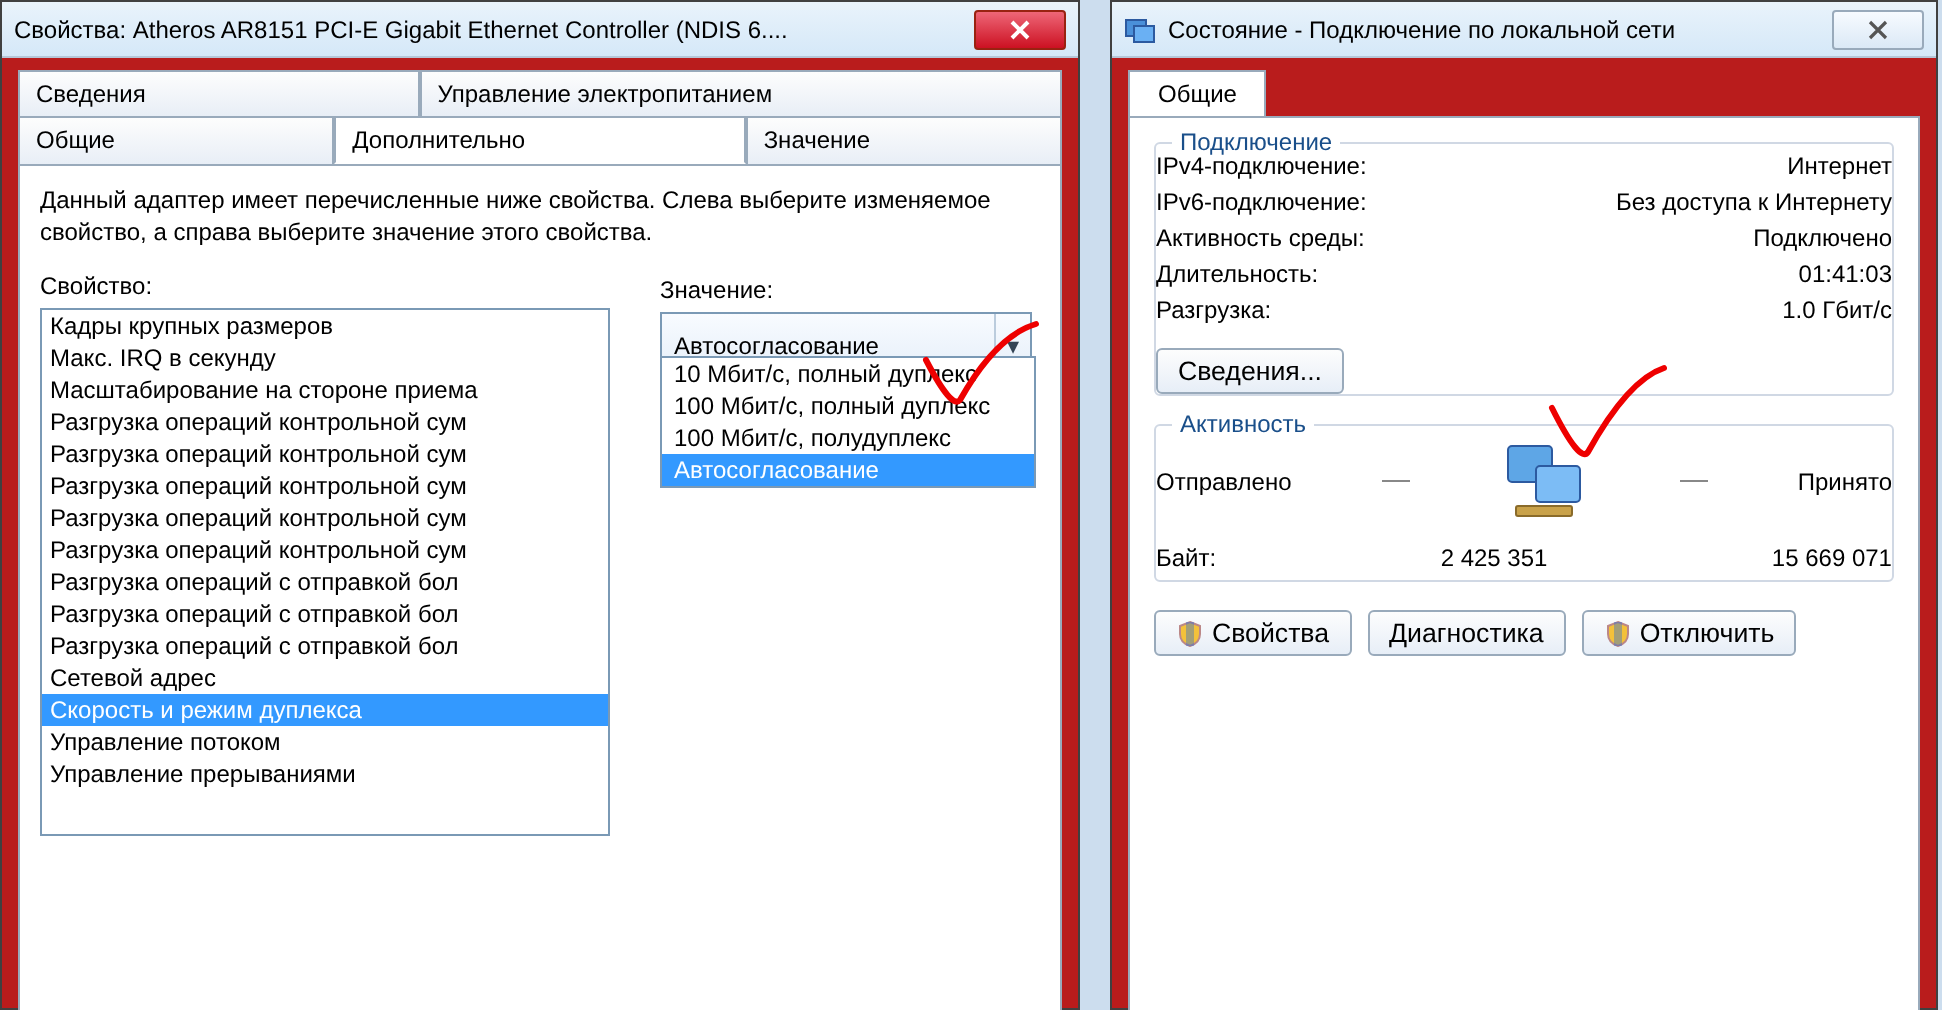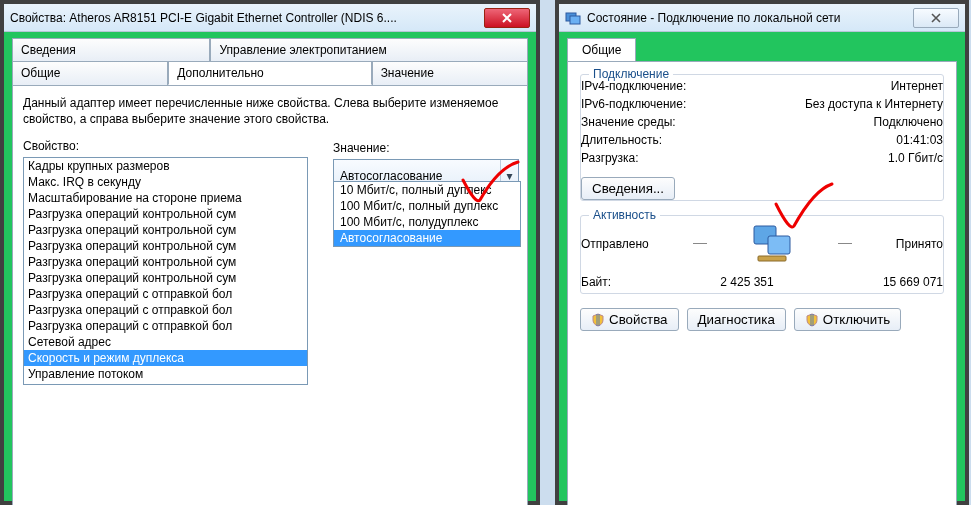--- a/index.html
+++ b/index.html
@@ -7,22 +7,22 @@
       font-family: "Segoe UI", Tahoma, sans-serif;
       font-size: 12px;
       background: #cde;
       width: 971px;
       height: 505px;
       position: relative;
       overflow: hidden;
     }
     .win {
       position: absolute;
-      background: #22c55e;
-      border: 4px solid #404040;
+      background: #b91c1c;
+      border: 1px solid #404040;
     }
     
     .win-left { left: 0; top: 0; width: 540px; height: 505px; }
     .titlebar {
       height: 28px;
       background: linear-gradient(#e9f3fb,#d5e8f8);
       display: flex;
       align-items: center;
       padding: 0 6px;
       border-bottom: 1px solid #b6c6d7;
@@ -72,21 +72,21 @@
       border: 1px solid #9ab;
       margin: 0 8px 8px 8px;
       padding: 10px;
       height: 430px;
       position: relative;
       background:#fff;
     }
     .desc { margin-bottom: 12px; line-height: 1.3; }
     .lbl { margin-bottom:4px; display:block; }
     .prop-list {
-      width: 285px; height: 228px;
+      width: 285px; height: 264px;
       border: 1px solid #7a99b5;
       overflow: hidden;
       background:#fff;
     }
     .plist-item { padding: 1px 4px; white-space:nowrap; overflow:hidden; cursor:pointer;}
     .plist-item.sel { background:#3399ff; color:#fff; }
     .val-block { position:absolute; left: 320px; top: 55px; width:190px; }
     .combo {
       width: 186px; height: 34px;
       border:1px solid #7a99b5;
@@ -214,21 +214,21 @@
       <div id="conn-rows">
           <div class="row">
             <span>IPv4-подключение:</span>
             <span>Интернет</span>
           </div>
           <div class="row">
             <span>IPv6-подключение:</span>
             <span>Без доступа к Интернету</span>
           </div>
           <div class="row">
-            <span>Значение среды:</span>
+            <span>Активность среды:</span>
             <span>Подключено</span>
           </div>
           <div class="row">
             <span>Длительность:</span>
             <span>01:41:03</span>
           </div>
           <div class="row">
             <span>Разгрузка:</span>
             <span>1.0 Гбит/с</span>
           </div>

